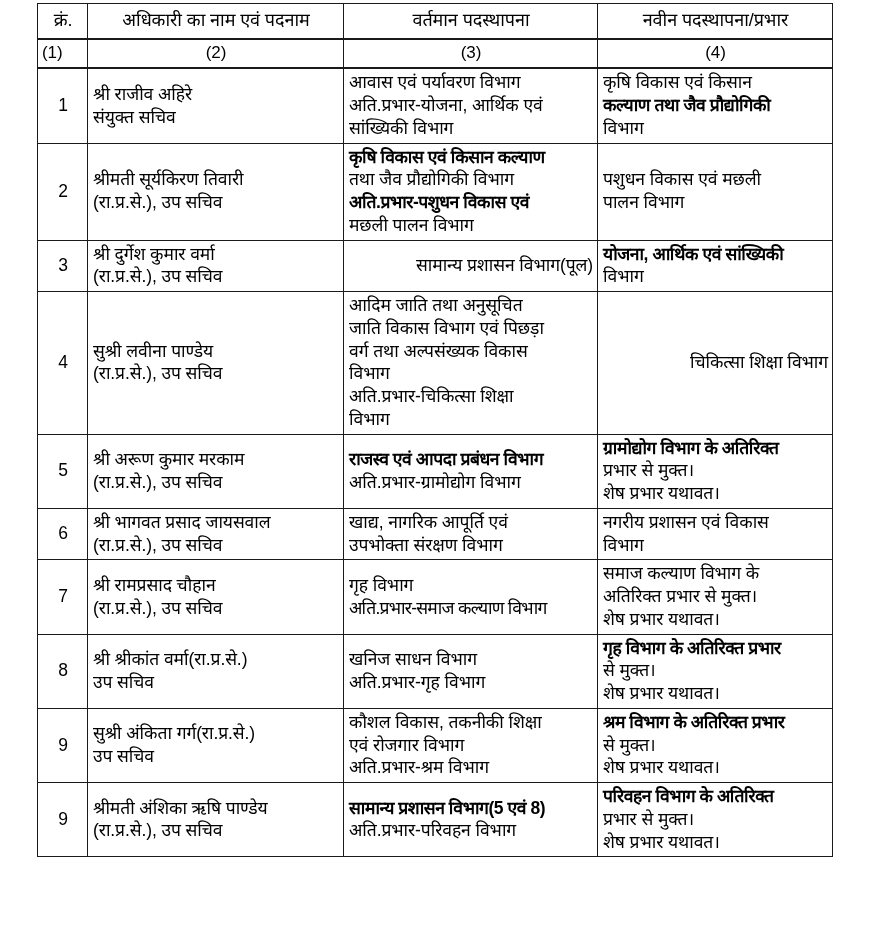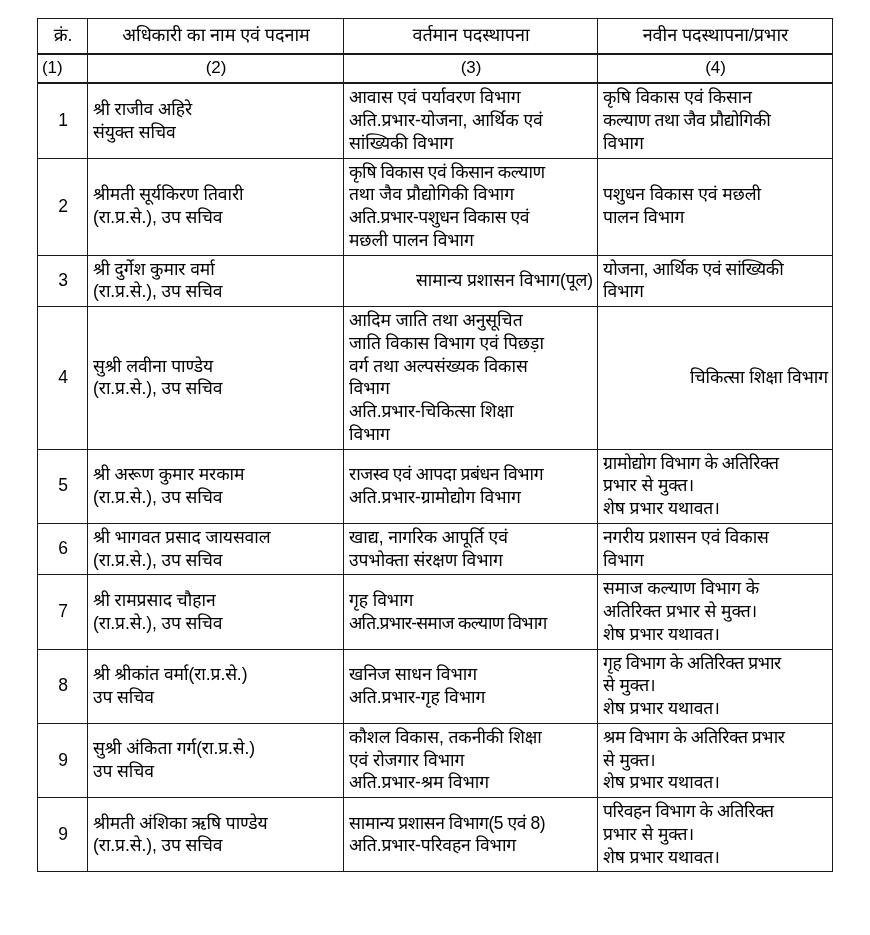--- a/index.html
+++ b/index.html
@@ -16,21 +16,21 @@
   }
   .page {
     position: relative;
     width: 870px;
     height: 935px;
     background: #ffffff;
   }
   table.transfer-table {
     position: absolute;
     left: 37px;
-    top: 18px;
+    top: 3px;
     width: 795px;
     border-collapse: collapse;
     table-layout: fixed;
     background: #ffffff;
   }
   table.transfer-table td,
   table.transfer-table th {
     border: 1.6px solid #1a1a1a;
     vertical-align: middle;
     padding: 2px 4px 3px 5px;
@@ -72,21 +72,21 @@
   }
   td.cell-text {
     text-align: left;
     vertical-align: middle;
   }
   td.cell-mid {
     text-align: right;
     vertical-align: middle;
   }
   .ln { display: block; white-space: nowrap; }
-  .tight { letter-spacing: -0.45px; }
+  .tight { letter-spacing: -0.45px; font-weight: bold; }
   .tighter { letter-spacing: -0.75px; }
 </style>
 </head>
 <body>
 
 <div class="page">
   <table class="transfer-table">
     <colgroup>
       <col class="c-sno">
         <col class="c-name">

